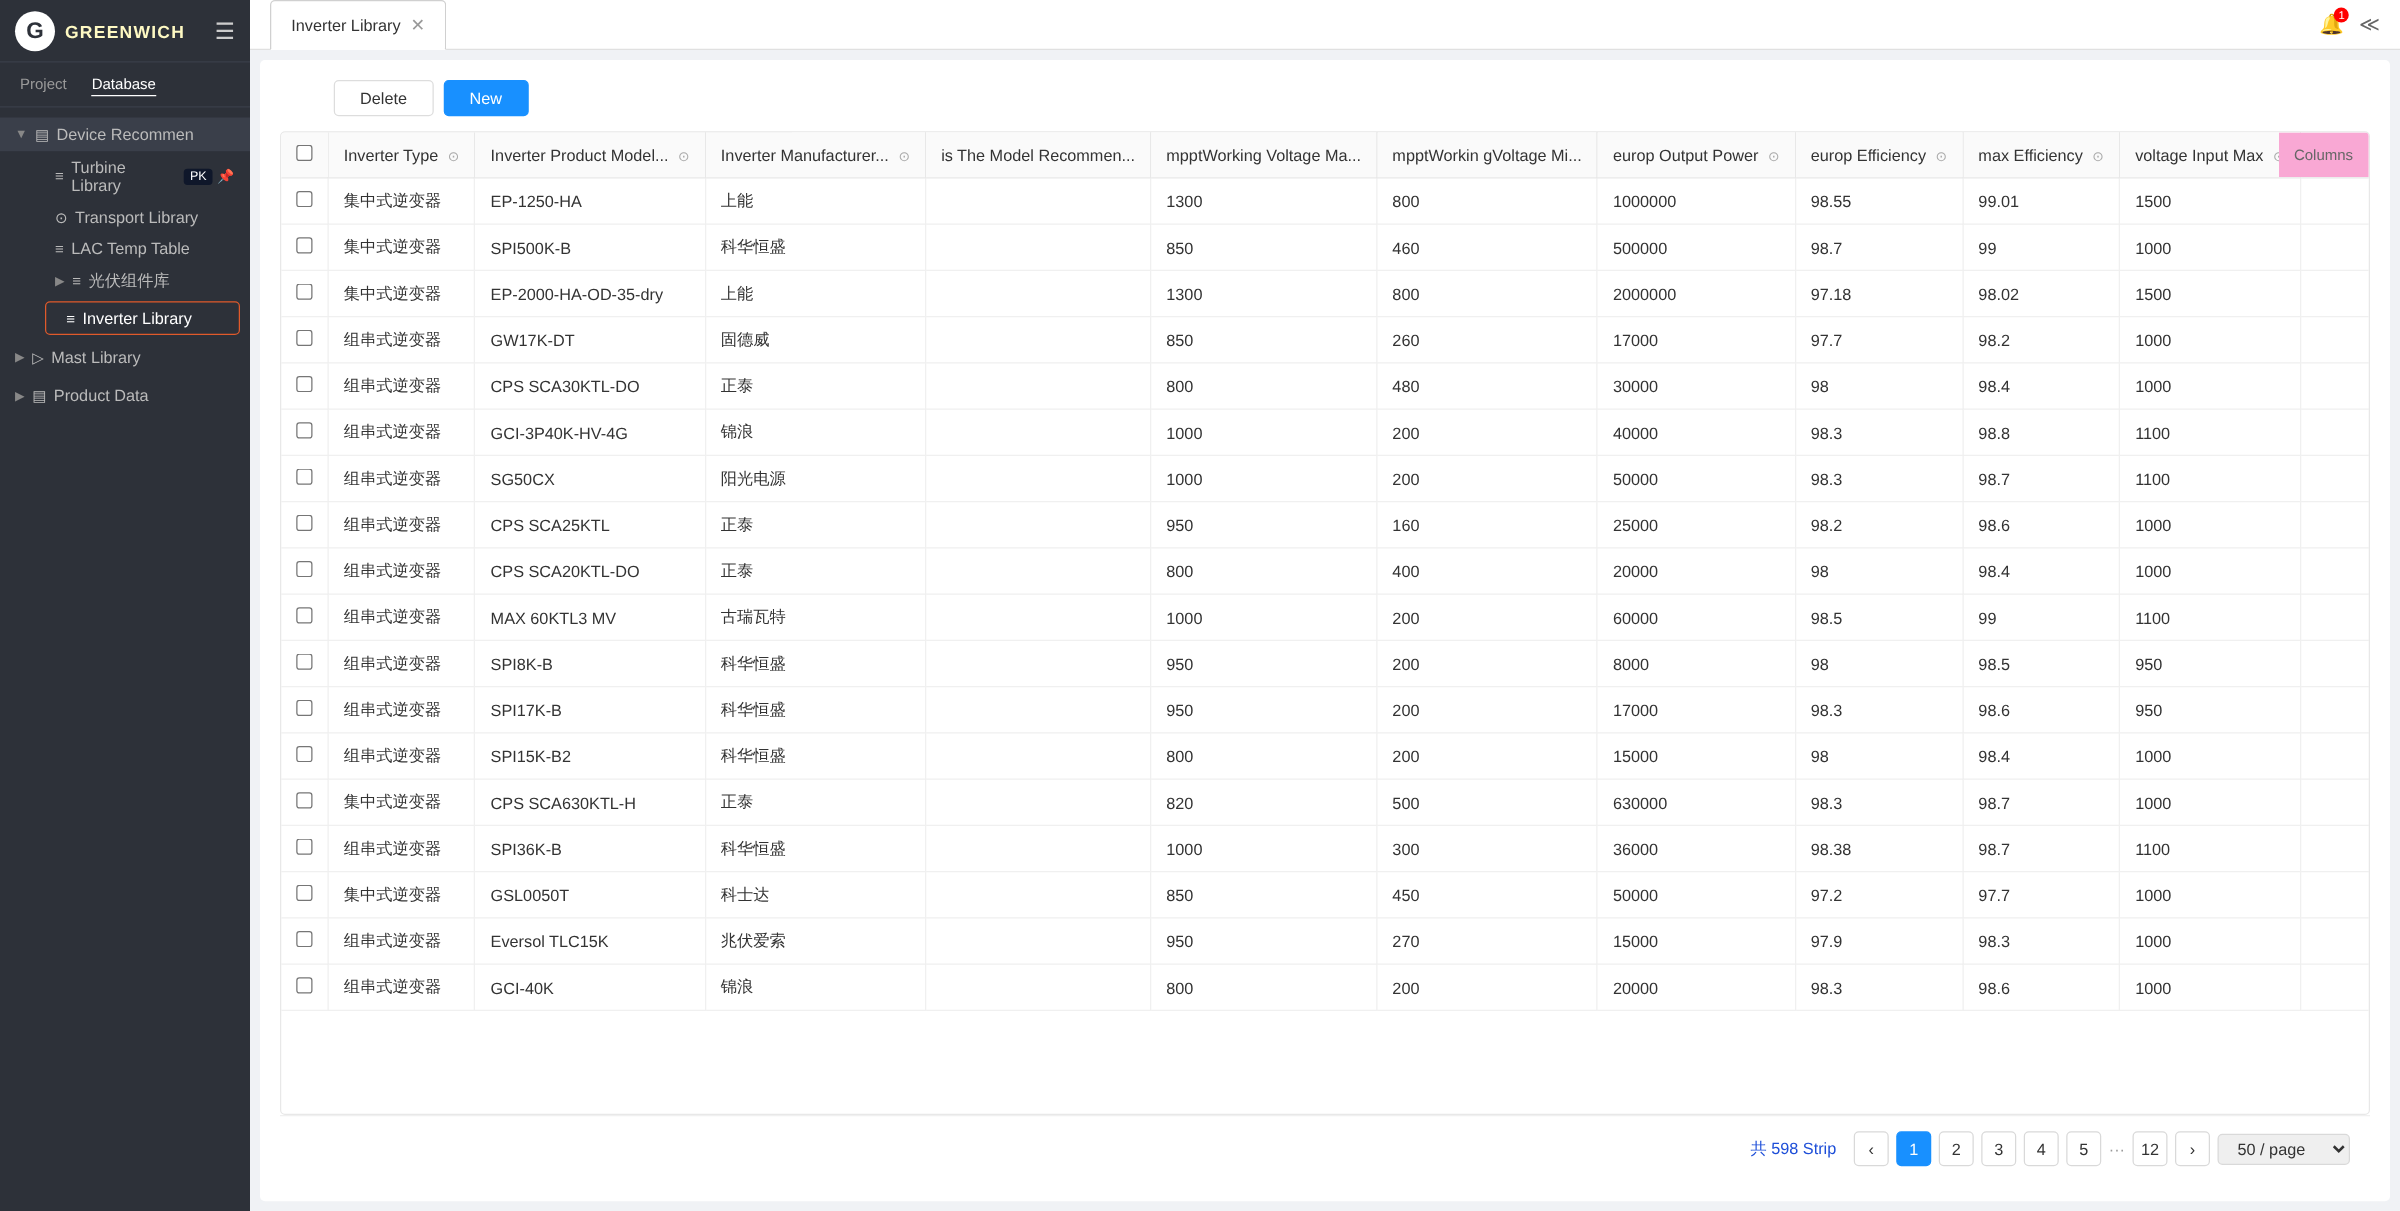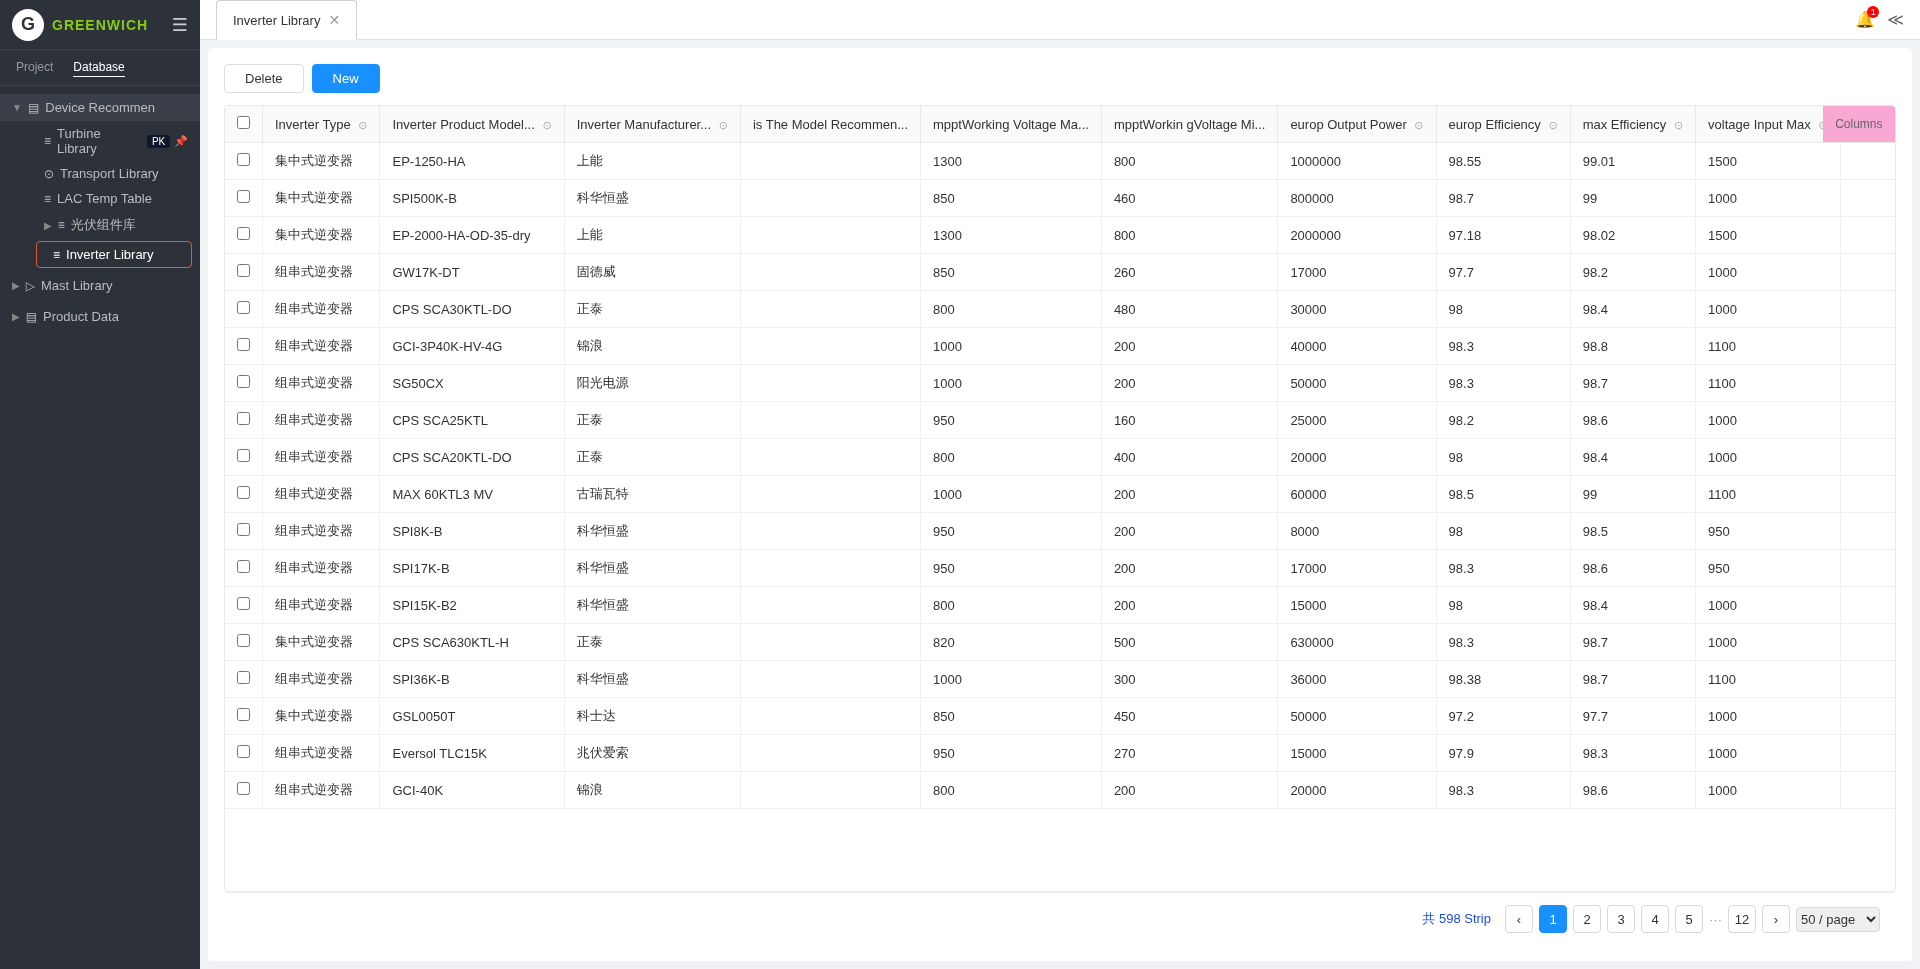--- a/index.html
+++ b/index.html
@@ -6,21 +6,21 @@
     body { font-family: -apple-system, BlinkMacSystemFont, 'Segoe UI', sans-serif; font-size: 13px; background: #f0f2f5; overflow: hidden; }
 
     
     .app { display: flex; height: 969px; width: 1920px; }
 
     
     .sidebar { width: 200px; background: #2d3139; color: #ccc; display: flex; flex-direction: column; flex-shrink: 0; }
     .sidebar-header { display: flex; align-items: center; padding: 8px 12px; border-bottom: 1px solid #3a3f4a; height: 50px; }
     .logo-circle { width: 32px; height: 32px; border-radius: 50%; background: #fff; display: flex; align-items: center; justify-content: center; margin-right: 8px; flex-shrink: 0; }
     .logo-inner { font-size: 18px; font-weight: bold; color: #2d3139; }
-    .brand-name { font-size: 14px; font-weight: 600; color: #84cc16; letter-spacing: 1px; }
+    .brand-name { font-size: 14px; font-weight: 600; color: #fef9c3; letter-spacing: 1px; }
     .hamburger { margin-left: auto; cursor: pointer; color: #ccc; font-size: 18px; }
 
     .sidebar-nav { display: flex; gap: 20px; padding: 8px 16px; border-bottom: 1px solid #3a3f4a; }
     .sidebar-nav-item { font-size: 12px; color: #999; cursor: pointer; padding: 2px 0; }
     .sidebar-nav-item.active { color: #fff; border-bottom: 1px solid #fff; }
 
     .sidebar-content { flex: 1; overflow-y: auto; padding: 8px 0; }
 
     .sidebar-section { margin-bottom: 4px; }
     .sidebar-item { display: flex; align-items: center; padding: 6px 12px; cursor: pointer; color: #bbb; font-size: 13px; position: relative; }
@@ -45,21 +45,21 @@
     .tab-close { margin-left: 8px; color: #999; cursor: pointer; font-size: 14px; line-height: 1; }
     .tab-spacer { flex: 1; }
     .tab-bar-icons { display: flex; gap: 12px; align-items: center; color: #666; }
     .tab-bar-icon { font-size: 16px; cursor: pointer; position: relative; }
     .notification-badge { position: absolute; top: -4px; right: -4px; background: red; color: white; font-size: 9px; border-radius: 50%; width: 12px; height: 12px; display: flex; align-items: center; justify-content: center; }
 
     
     .content { flex: 1; display: flex; flex-direction: column; padding: 16px; overflow: hidden; background: #fff; margin: 8px; border-radius: 4px; }
 
     
-    .toolbar { display: flex; align-items: center; gap: 8px; margin-bottom: 12px; }
+    .toolbar { display: flex; align-items: center; gap: 8px; margin-bottom: 12px; margin-left: 43px; }
     .btn { padding: 6px 20px; border-radius: 4px; border: 1px solid #ddd; cursor: pointer; font-size: 13px; }
     .btn-default { background: #fff; color: #333; }
     .btn-primary { background: #1890ff; color: #fff; border-color: #1890ff; text-align: right; }
 
     
     .table-container { flex: 1; overflow: auto; border: 1px solid #e8e8e8; border-radius: 4px; position: relative; }
     table { width: 100%; border-collapse: collapse; font-size: 13px; }
     thead { position: sticky; top: 0; z-index: 10; }
     thead tr { background: #fafafa; }
     th { padding: 10px 12px; text-align: left; border-bottom: 1px solid #e8e8e8; border-right: 1px solid #e8e8e8; white-space: nowrap; color: #333; font-weight: 500; position: relative; }
@@ -70,21 +70,21 @@
 
     
     .columns-btn { position: sticky; right: 0; top: 0; background: #f9a8d4; border-left: 1px solid #e8e8e8; width: 70px; text-align: center; font-size: 12px; color: #666; cursor: pointer; }
 
     
     .pagination { display: flex; align-items: center; justify-content: flex-end; padding: 12px 16px; border-top: 1px solid #f0f0f0; gap: 6px; }
     .page-info { color: #1d4ed8; font-size: 13px; margin-right: 8px; }
     .page-btn { width: 28px; height: 28px; border: 1px solid #d9d9d9; background: #fff; border-radius: 4px; cursor: pointer; display: flex; align-items: center; justify-content: center; font-size: 13px; color: #333; }
     .page-btn.active { background: #1890ff; color: #fff; border-color: #1890ff; }
     .page-dots { color: #999; }
-    .page-size-select { border: 1px solid #d9d9d9; border-radius: 4px; padding: 3px 0; font-size: 13px; cursor: pointer; color: #333; }
+    .page-size-select { border: 1px solid #d9d9d9; border-radius: 4px; padding: 3px 11px; font-size: 13px; cursor: pointer; color: #333; }
 
     
     ::-webkit-scrollbar { width: 6px; height: 6px; }
     ::-webkit-scrollbar-track { background: #f1f1f1; }
     ::-webkit-scrollbar-thumb { background: #ccc; border-radius: 3px; }
   </style>
 </head>
 <body>
 
 <div class="app">
@@ -243,21 +243,21 @@
                 <td></td>
               </tr>
               <tr>
                 <td class="checkbox-col"><input type="checkbox" style=""></td>
                 <td>集中式逆变器</td>
                 <td>SPI500K-B</td>
                 <td>科华恒盛</td>
                 <td></td>
                 <td>850</td>
                 <td>460</td>
-                <td>800000</td>
+                <td>500000</td>
                 <td>98.7</td>
                 <td>99</td>
                 <td>1000</td>
                 <td></td>
               </tr>
               <tr>
                 <td class="checkbox-col"><input type="checkbox" style=""></td>
                 <td>集中式逆变器</td>
                 <td>EP-2000-HA-OD-35-dry</td>
                 <td>上能</td>

